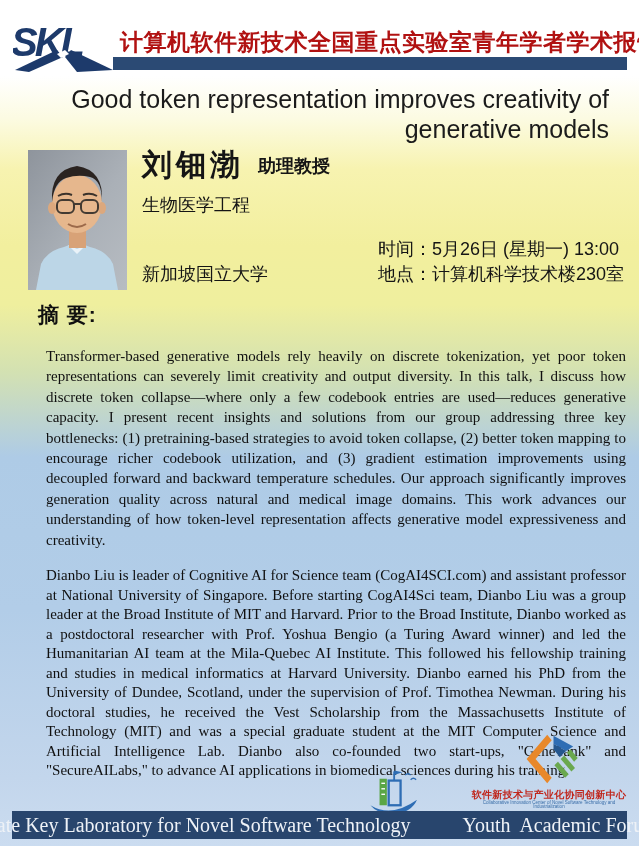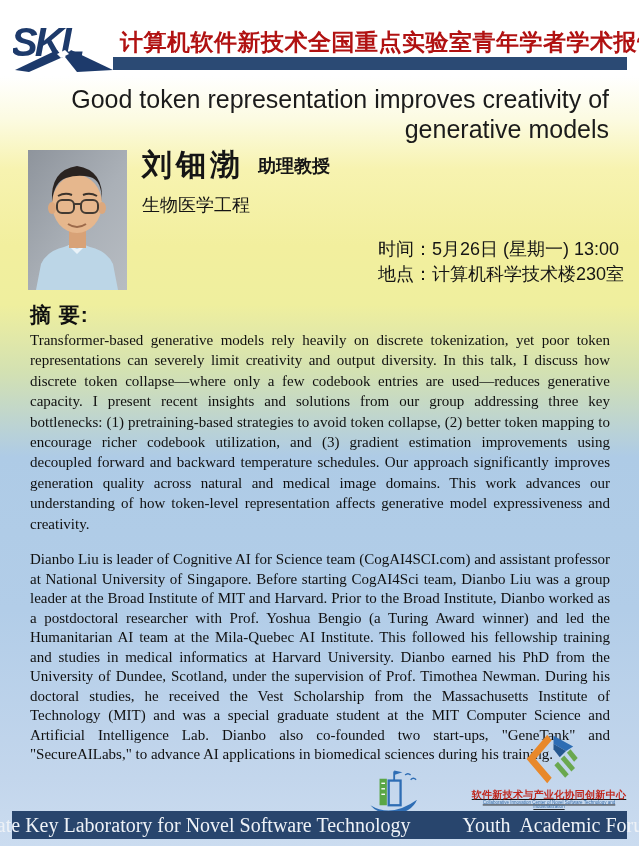--- a/index.html
+++ b/index.html
@@ -30,33 +30,33 @@
   
   .photo{position:absolute;left:28px;top:150px;width:99px;height:140px;}
   .speaker-name-row{position:absolute;left:142px;top:150px;display:flex;align-items:flex-end;gap:14px;}
   .speaker-name{font-family:"DejaVu Serif","Liberation Serif",serif;font-size:30px;font-weight:bold;letter-spacing:4px;line-height:1;}
   .speaker-rank{font-size:18px;font-weight:600;padding-bottom:2px;}
   .speaker-dept{position:absolute;left:142px;top:193px;font-size:18px;}
   .speaker-univ{position:absolute;left:142px;top:262px;font-size:18px;}
   .meta-time{position:absolute;left:378px;top:193px;font-size:18px;white-space:nowrap;margin-top:44px;}
   .meta-loc{position:absolute;left:378px;top:262px;font-size:18px;white-space:nowrap;}
   
-  .sec-head{position:absolute;left:30px;margin:0;font-size:21px;font-weight:bold;color:#101010;letter-spacing:1px;}
+  .sec-head{position:absolute;left:38px;margin:0;font-size:21px;font-weight:bold;color:#101010;letter-spacing:1px;}
   .abs-head{top:301px;}
   .bio-head{top:521px;}
   .sec-body{
-    position:absolute;left:30px;width:580px;margin:0;
+    position:absolute;left:30px;width:580px;margin:16px;
     font-family:"Liberation Serif",serif;font-size:15px;color:#101010;
     text-align:justify;
   }
   .abs-body{top:330px;line-height:20.4px;}
   .bio-body{top:550px;line-height:19.5px;}
   
   .nju-logo-block{position:absolute;left:364px;top:766px;width:78px;text-align:left;}
-  .cic-logo-block{position:absolute;left:470px;top:733px;width:158px;text-align:center;text-decoration:underline;}
+  .cic-logo-block{position:absolute;left:470px;top:733px;width:158px;text-align:center;}
   .logo-cap-cn{color:#c0281e;font-weight:bold;line-height:1.1;}
   .nju-logo-block .logo-cap-cn{font-size:8px;}
   .cic-logo-block .logo-cap-cn{font-size:10px;letter-spacing:.3px;}
   .logo-cap-en{color:#3a6ea8;line-height:1;}
   .nju-logo-block .logo-cap-en{font-size:5px;}
   .cic-logo-block .logo-cap-en{font-size:5px;transform:scale(.9);transform-origin:center top;}
   
   .footer-bar{
     position:absolute;left:12px;top:811px;width:615px;height:28px;
     display:flex;align-items:center;justify-content:center;gap:52px;
@@ -106,20 +106,21 @@
     <path d="M30,46 q7,-4 14,-1" stroke="#3a322b" stroke-width="2" fill="none"></path>
     <path d="M55,45 q7,-3 14,1" stroke="#3a322b" stroke-width="2" fill="none"></path>
     <path d="M40,74 q9,6 18,0" stroke="#9c6a4a" stroke-width="2" fill="none"></path>
   </svg>
 
   <div class="speaker-name-row">
     <span class="speaker-name">刘钿渤</span>
     <span class="speaker-rank">助理教授</span>
   </div>
   <div class="speaker-dept">生物医学工程</div>
+  <div class="speaker-univ">新加坡国立大学</div>
 
   <div class="meta-time"><span>时间：</span><span>5月26日 (星期一) 13:00</span></div>
   <div class="meta-loc"><span>地点：</span><span>计算机科学技术楼230室</span></div>
 
   <h2 class="sec-head abs-head">摘 要:</h2>
   <p class="sec-body abs-body">Transformer-based generative models rely heavily on discrete tokenization, yet poor token representations can severely limit creativity and output diversity. In this talk, I discuss how discrete token collapse—where only a few codebook entries are used—reduces generative capacity. I present recent insights and solutions from our group addressing three key bottlenecks: (1) pretraining-based strategies to avoid token collapse, (2) better token mapping to encourage richer codebook utilization, and (3) gradient estimation improvements using decoupled forward and backward temperature schedules. Our approach significantly improves generation quality across natural and medical image domains. This work advances our understanding of how token-level representation affects generative model expressiveness and creativity.</p>
 
   <p class="sec-body bio-body">Dianbo Liu is leader of Cognitive AI for Science team (CogAI4SCI.com) and assistant professor at National University of Singapore. Before starting CogAI4Sci team, Dianbo Liu was a group leader at the Broad Institute of MIT and Harvard. Prior to the Broad Institute, Dianbo worked as a postdoctoral researcher with Prof. Yoshua Bengio (a Turing Award winner) and led the Humanitarian AI team at the Mila-Quebec AI Institute. This followed his fellowship training and studies in medical informatics at Harvard University. Dianbo earned his PhD from the University of Dundee, Scotland, under the supervision of Prof. Timothea Newman. During his doctoral studies, he received the Vest Scholarship from the Massachusetts Institute of Technology (MIT) and was a special graduate student at the MIT Computer Science and Artificial Intelligence Lab. Dianbo also co-founded two start-ups, "GeneTank" and "SecureAILabs," to advance AI applications in biomedical sciences during his training.</p>
 
   <div class="nju-logo-block">

